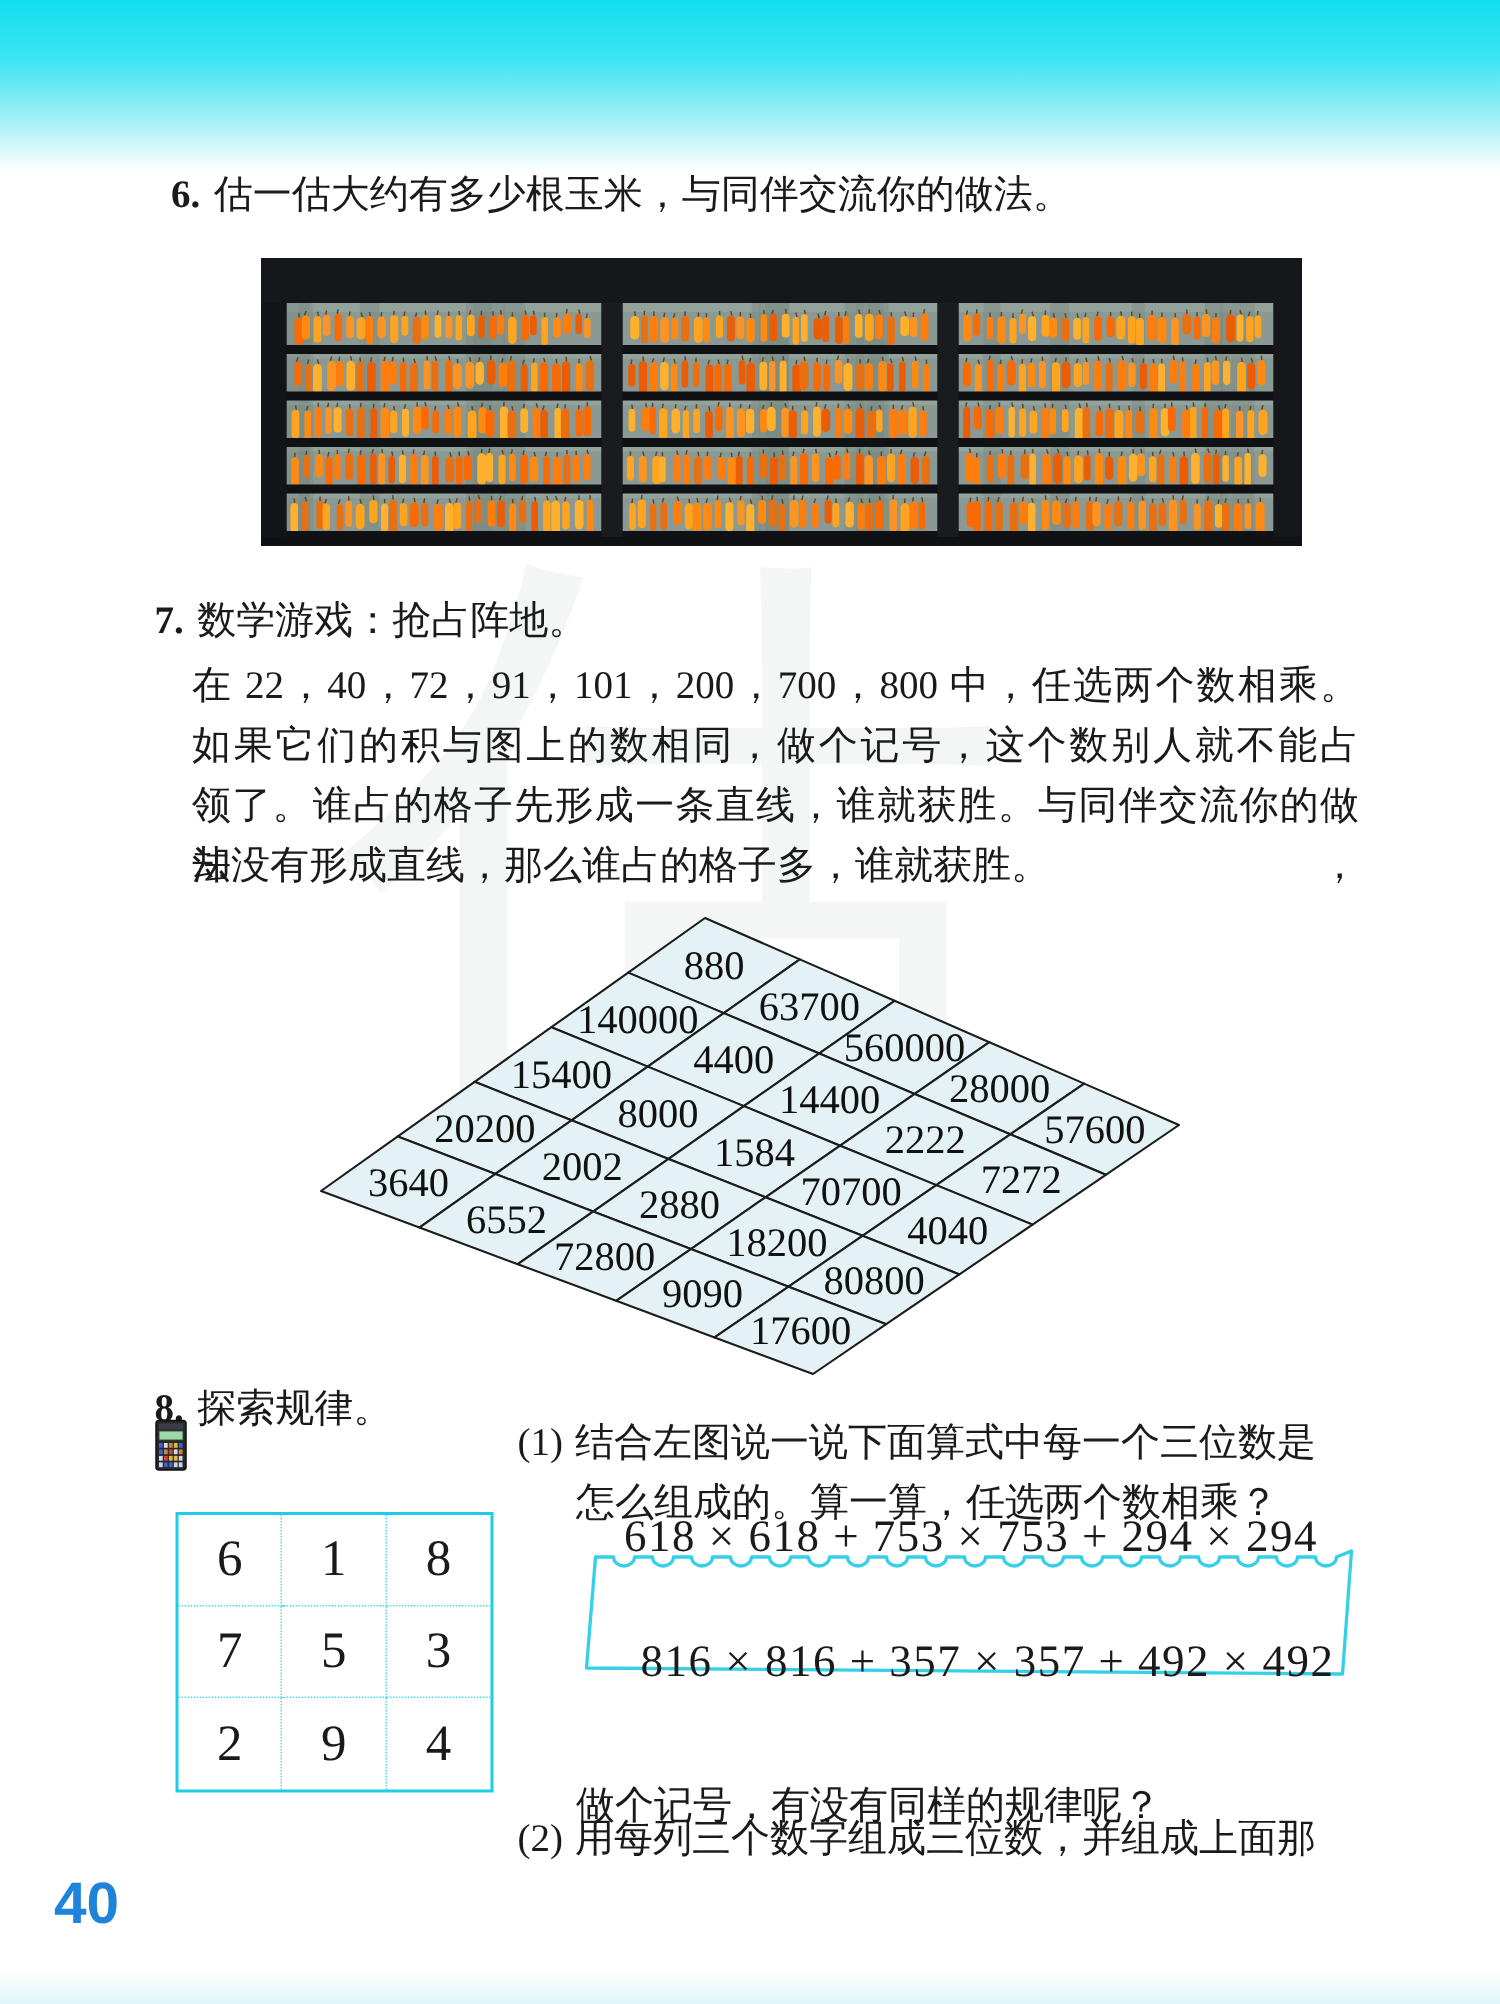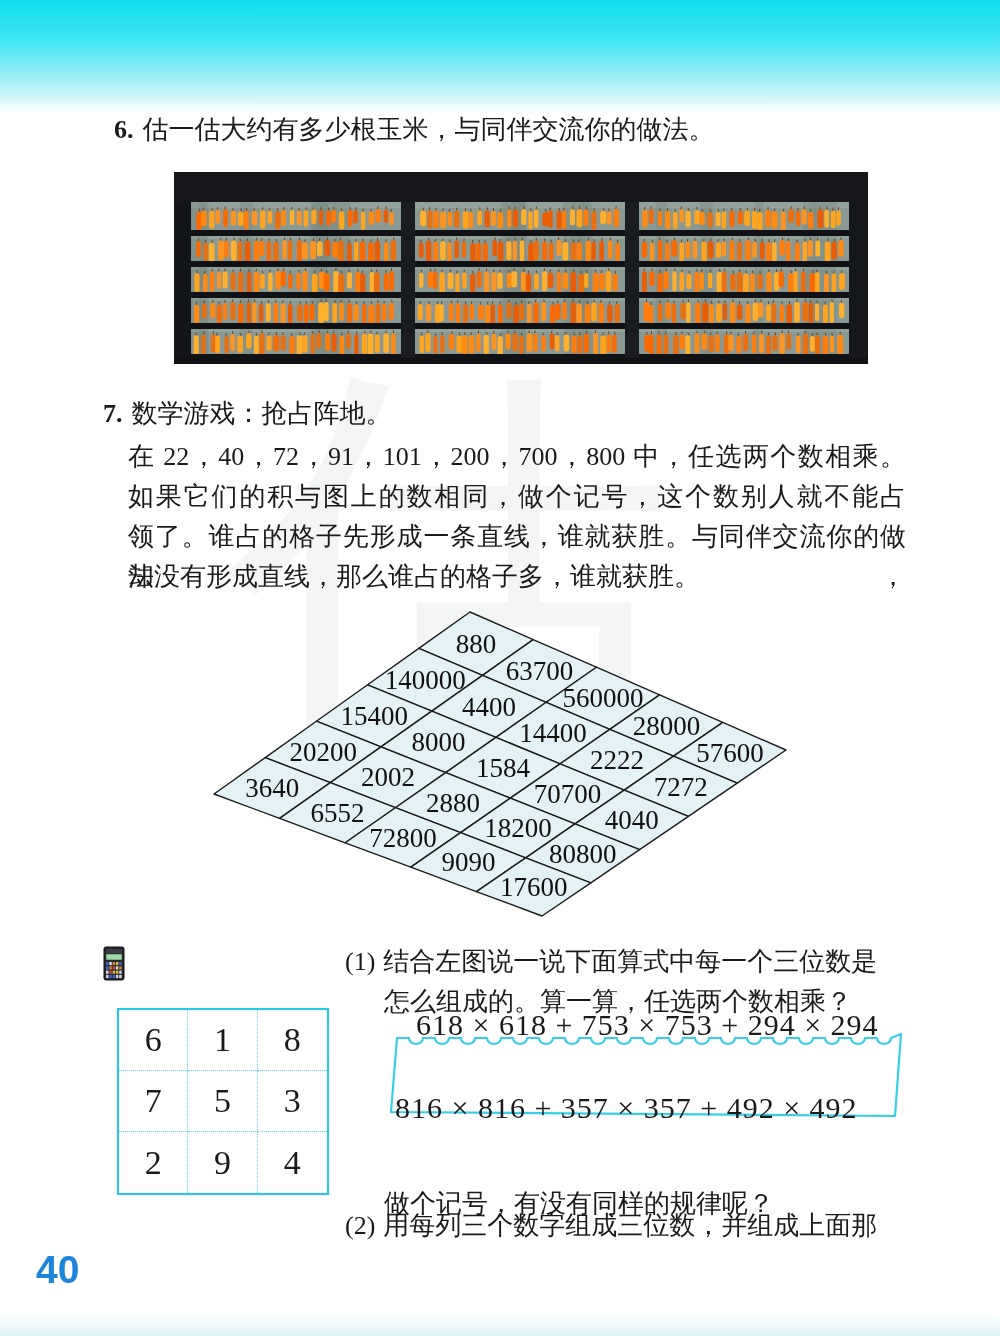--- a/index.html
+++ b/index.html
@@ -995,20 +995,23 @@
       <polygon points="142.3,194.6 207.4,219.7 157.2,254.8 91.6,230.4" fill="#e4f2f6" stroke="#1c1c1c" stroke-width="1.4" stroke-linejoin="round"></polygon>
       <text x="149.6" y="233.9" text-anchor="middle">6552</text>
       <polygon points="207.4,219.7 272.6,244.7 222.8,279.2 157.2,254.8" fill="#e4f2f6" stroke="#1c1c1c" stroke-width="1.4" stroke-linejoin="round"></polygon>
       <text x="215.0" y="258.6" text-anchor="middle">72800</text>
       <polygon points="272.6,244.7 337.7,269.8 288.4,303.6 222.8,279.2" fill="#e4f2f6" stroke="#1c1c1c" stroke-width="1.4" stroke-linejoin="round"></polygon>
       <text x="280.4" y="283.3" text-anchor="middle">9090</text>
       <polygon points="337.7,269.8 402.8,294.8 354.0,328.0 288.4,303.6" fill="#e4f2f6" stroke="#1c1c1c" stroke-width="1.4" stroke-linejoin="round"></polygon>
       <text x="345.7" y="308.0" text-anchor="middle">17600</text>
     </svg>
 
+  <div class="row-line" style="left:103px;top:921px;">
+    <span class="plabel">8.</span><span>探索规律。</span>
+  </div>
   <svg id="calc-svg" width="24" height="36">
       <rect x="1" y="1" width="20" height="33" rx="2" fill="#26262c" stroke="#101014" stroke-width="1"></rect>
       <rect x="3" y="3" width="16" height="4" fill="#3c3c46"></rect>
       <rect x="3" y="8" width="16" height="6" fill="#9fd8a8" stroke="#314b36" stroke-width="0.6"></rect>
       <rect x="3" y="16" width="2.5" height="3.2" fill="#3a62c9"></rect>
       <rect x="6.3" y="16" width="2.5" height="3.2" fill="#d8dde6"></rect>
       <rect x="9.6" y="16" width="2.5" height="3.2" fill="#cc8833"></rect>
       <rect x="12.899999999999999" y="16" width="2.5" height="3.2" fill="#e3b93c"></rect>
       <rect x="16.2" y="16" width="2.5" height="3.2" fill="#3a62c9"></rect>
       <rect x="3" y="20.3" width="2.5" height="3.2" fill="#3a62c9"></rect>
@@ -1042,21 +1045,21 @@
 
   <div class="row-line" style="left:345px;top:944px;text-align:center;">
     <span class="qlabel">(1)</span><span>结合左图说一说下面算式中每一个三位数是</span>
   </div>
   <div class="row-line" style="left:384px;top:984px;">怎么组成的。算一算，任选两个数相乘？</div>
 
   <svg id="formula-svg" width="526" height="116">
       <path d="M14 22 h12 a7 6 0 0 0 14 0 h12 a7 6 0 0 0 14 0 h12 a7 6 0 0 0 14 0 h12 a7 6 0 0 0 14 0 h12 a7 6 0 0 0 14 0 h12 a7 6 0 0 0 14 0 h12 a7 6 0 0 0 14 0 h12 a7 6 0 0 0 14 0 h12 a7 6 0 0 0 14 0 h12 a7 6 0 0 0 14 0 h12 a7 6 0 0 0 14 0 h12 a7 6 0 0 0 14 0 h12 a7 6 0 0 0 14 0 h12 a7 6 0 0 0 14 0 h12 a7 6 0 0 0 14 0 h12 a7 6 0 0 0 14 0 h12 a7 6 0 0 0 14 0 h12 a7 6 0 0 0 14 0 h12 a7 6 0 0 0 14 0 L518 18 L512 100 L8 96 Z" fill="#ffffff" stroke="#35d0e8" stroke-width="2.2" stroke-linejoin="round"></path>
     </svg>
   <div class="formula" style="left:416px;top:1008px;">618 × 618 + 753 × 753 + 294 × 294</div>
-  <div class="formula" style="left:395px;top:1091px;">816 × 816 + 357 × 357 + 492 × 492</div>
+  <div class="formula" style="left:427px;top:1091px;">816 × 816 + 357 × 357 + 492 × 492</div>
 
   <div class="row-line" style="left:345px;top:1208px;">
     <span class="qlabel">(2)</span><span>用每列三个数字组成三位数，并组成上面那</span>
   </div>
   <div class="row-line" style="left:384px;top:1186px;">做个记号，有没有同样的规律呢？</div>
 
   <div id="page-number" style="color: rgb(30, 132, 217);">40</div>
 </div>
 
 </body></html>

